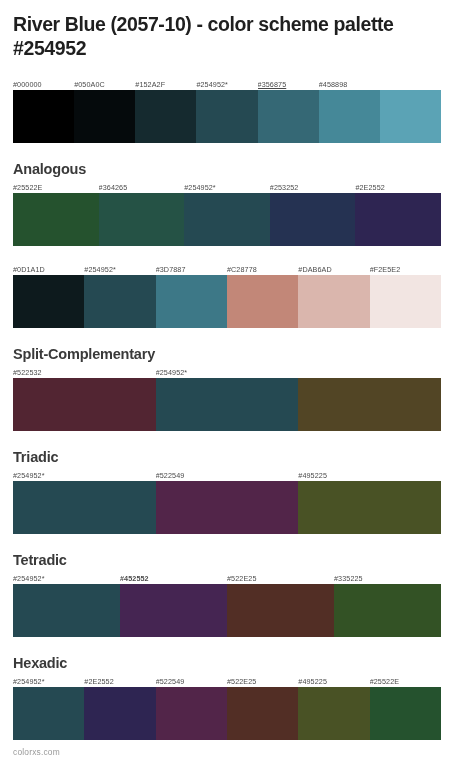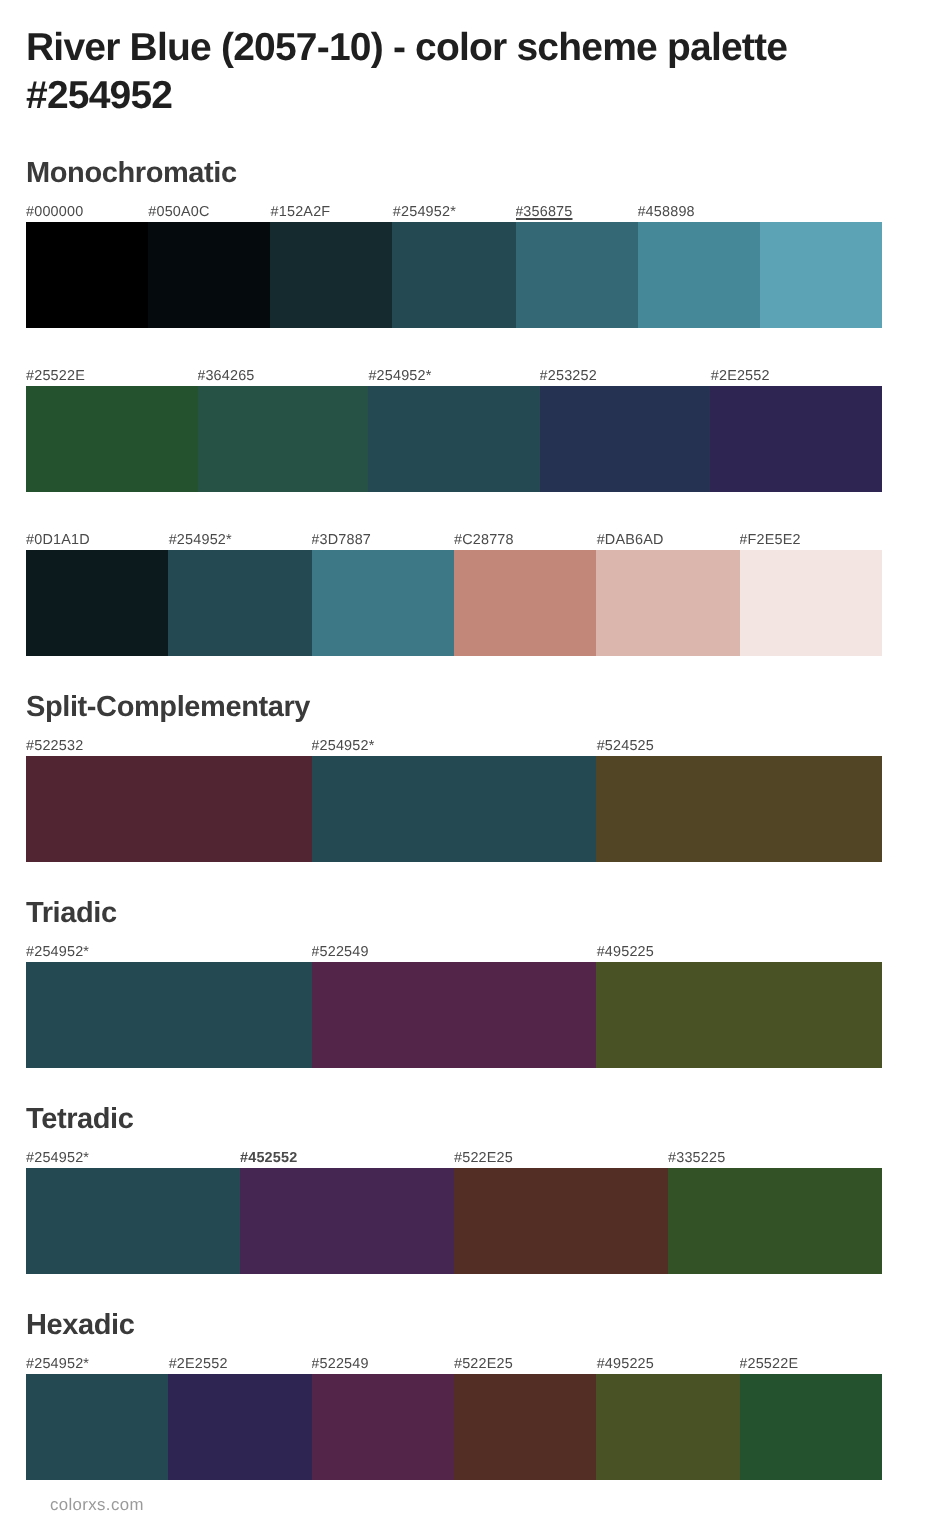--- a/index.html
+++ b/index.html
@@ -66,58 +66,58 @@
     display: flex;
     width: 428px;
     height: 53px;
   }
   .swatch {
     height: 53px;
   }
 
   #site-footer {
     position: absolute;
-    left: 25px;
+    left: 13px;
     bottom: 12px;
     font-size: 8.4px;
     line-height: 11px;
     color: #9a9a9a;
     letter-spacing: 0.2px;
   }
 </style>
 </head>
 <body>
 
 <div class="page">
 
   <h1 id="page-title">River Blue (2057-10) - color scheme palette #254952</h1>
 
   <div id="schemes-container">
       <div class="scheme-section first">
-        <div class="section-title">Monochromatic</div>
         <div class="swatch-labels">
           <div class="swatch-label" style="width: 14.2857%;">#000000</div>
           <div class="swatch-label" style="width: 14.2857%;">#050A0C</div>
           <div class="swatch-label" style="width: 14.2857%;">#152A2F</div>
           <div class="swatch-label" style="width: 14.2857%;">#254952*</div>
           <div class="swatch-label" style="width: 14.2857%; text-decoration: underline;">#356875</div>
           <div class="swatch-label" style="width: 14.2857%;">#458898</div>
           <div class="swatch-label" style="width: 14.2857%; margin-top: 24px;">#5BA3B5</div>
         </div>
         <div class="swatch-bar">
           <div class="swatch" style="width: 14.2857%; background: rgb(0, 0, 0);"></div>
           <div class="swatch" style="width: 14.2857%; background: rgb(5, 10, 12);"></div>
           <div class="swatch" style="width: 14.2857%; background: rgb(21, 42, 47);"></div>
           <div class="swatch" style="width: 14.2857%; background: rgb(37, 73, 82);"></div>
           <div class="swatch" style="width: 14.2857%; background: rgb(53, 104, 117);"></div>
           <div class="swatch" style="width: 14.2857%; background: rgb(69, 136, 152);"></div>
           <div class="swatch" style="width: 14.2857%; background: rgb(91, 163, 181);"></div>
         </div>
       </div>
       <div class="scheme-section">
+        <div class="section-title">Analogous</div>
         <div class="swatch-labels">
           <div class="swatch-label" style="width: 20%;">#25522E</div>
           <div class="swatch-label" style="width: 20%;">#364265</div>
           <div class="swatch-label" style="width: 20%;">#254952*</div>
           <div class="swatch-label" style="width: 20%;">#253252</div>
           <div class="swatch-label" style="width: 20%;">#2E2552</div>
         </div>
         <div class="swatch-bar">
           <div class="swatch" style="width: 20%; background: rgb(37, 82, 46);"></div>
           <div class="swatch" style="width: 20%; background: rgb(37, 82, 69);"></div>
@@ -142,21 +142,20 @@
           <div class="swatch" style="width: 16.6667%; background: rgb(194, 135, 120);"></div>
           <div class="swatch" style="width: 16.6667%; background: rgb(218, 182, 173);"></div>
           <div class="swatch" style="width: 16.6667%; background: rgb(242, 229, 226);"></div>
         </div>
       </div>
       <div class="scheme-section">
         <div class="section-title">Split-Complementary</div>
         <div class="swatch-labels">
           <div class="swatch-label" style="width: 33.3333%;">#522532</div>
           <div class="swatch-label" style="width: 33.3333%;">#254952*</div>
-          <div class="swatch-label" style="width: 33.3333%;">#524525</div>
         </div>
         <div class="swatch-bar">
           <div class="swatch" style="width: 33.3333%; background: rgb(82, 37, 50);"></div>
           <div class="swatch" style="width: 33.3333%; background: rgb(37, 73, 82);"></div>
           <div class="swatch" style="width: 33.3333%; background: rgb(82, 69, 37);"></div>
         </div>
       </div>
       <div class="scheme-section">
         <div class="section-title">Triadic</div>
         <div class="swatch-labels">

